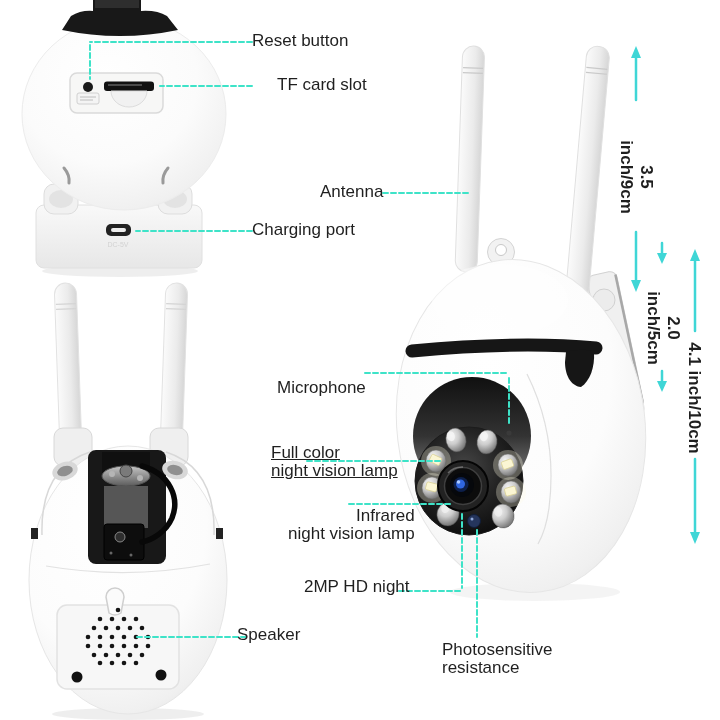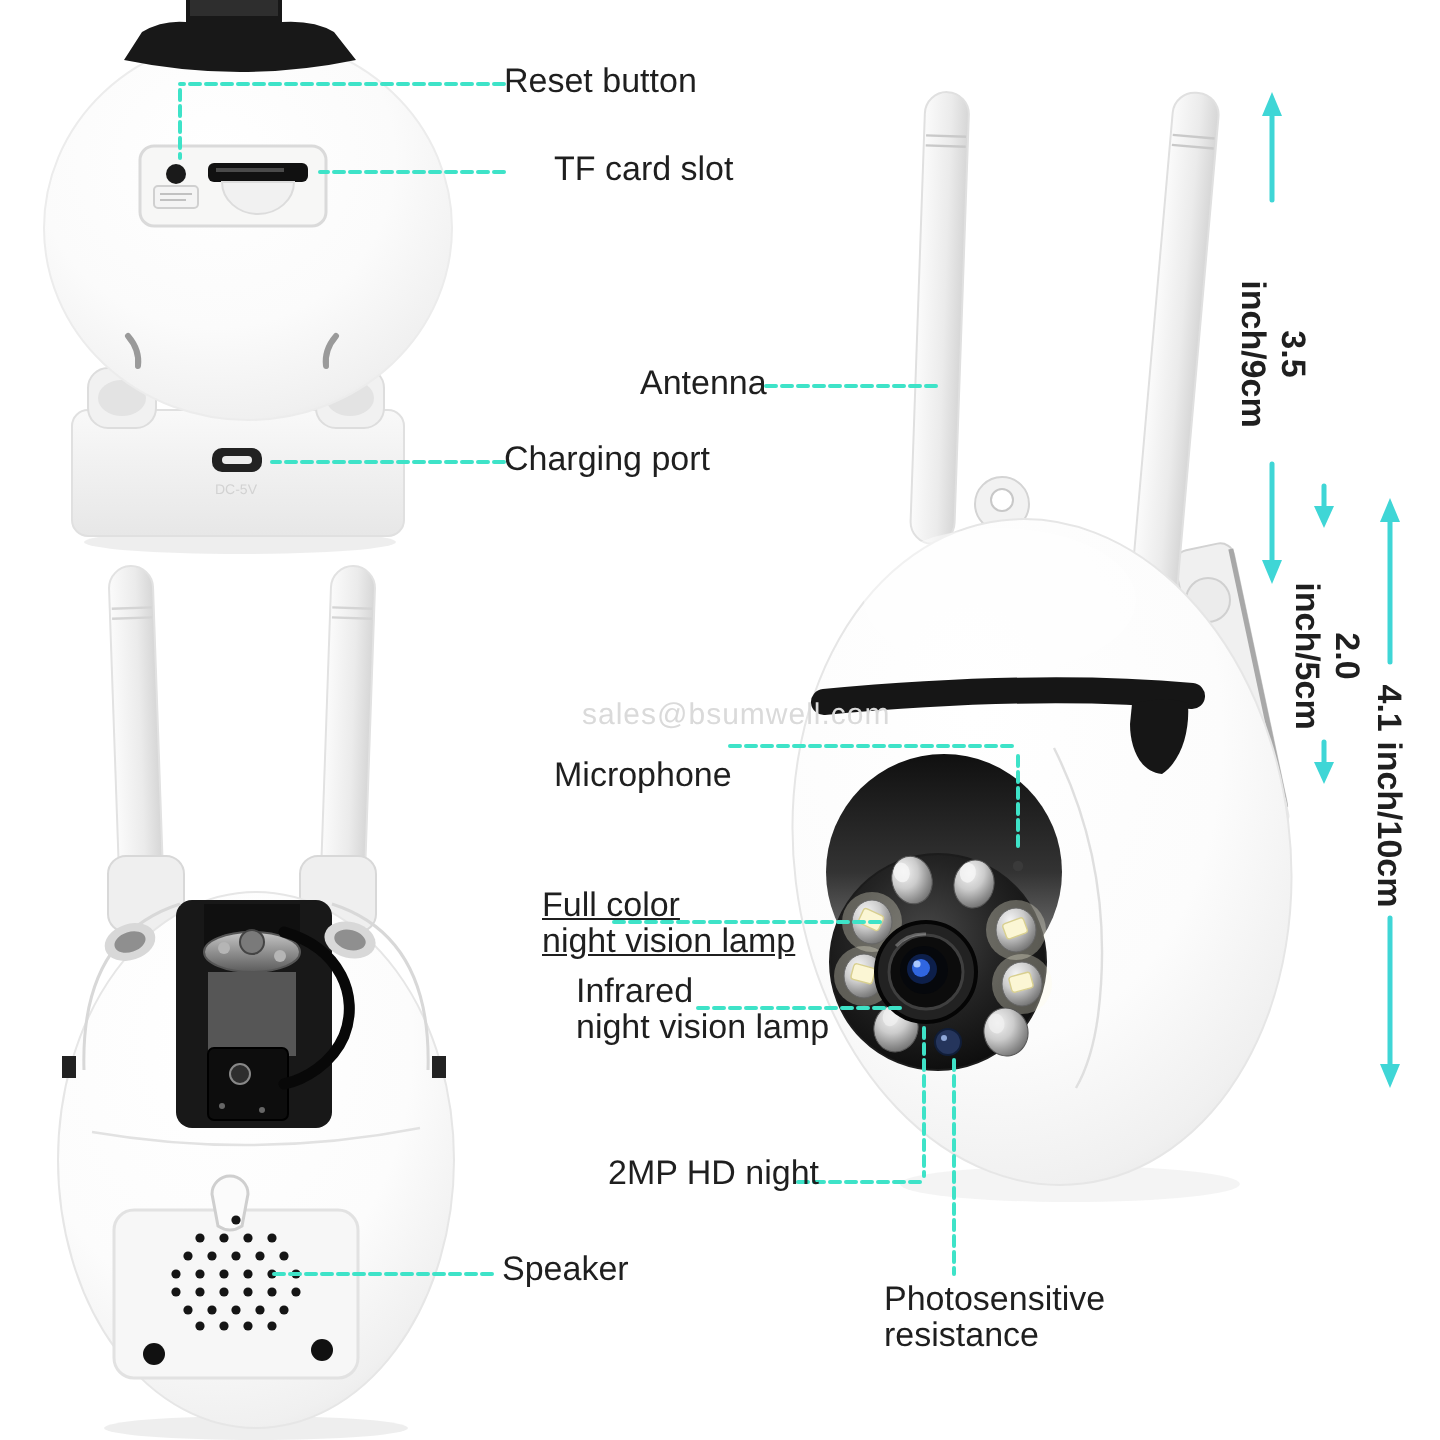--- a/index.html
+++ b/index.html
@@ -304,33 +304,32 @@
     </g>
     <g>
       <polygon class="arrowhead" points="690,261 700,261 695,249"></polygon>
       <path class="arrowline" d="M695,260 V331"></path>
       <path class="arrowline" d="M695,459 V533"></path>
       <polygon class="arrowhead" points="690,532 700,532 695,544"></polygon>
     </g>
   </g>
 </svg>
 
-<div class="wm">sales@bsumwell.com</div>
 
 <div class="lbl" style="left:252px;top:32px;">Reset button</div>
 <div class="lbl" style="left:252px;top:76px;margin-left:25px;">TF card slot</div>
 <div class="lbl" style="left:320px;top:183px;">Antenna</div>
 <div class="lbl" style="left:252px;top:221px;text-align:right;">Charging port</div>
 <div class="lbl" style="left:277px;top:363px;margin-top:16px;">Microphone</div>
 <div class="lbl" style="left:271px;top:444px;text-decoration:underline;">Full color
 night vision lamp</div>
-<div class="lbl" style="left:288px;top:487px;">Infrared
+<div class="lbl" style="left:288px;top:507px;text-align:right;">Infrared
 night vision lamp</div>
 <div class="lbl" style="left:304px;top:578px;">2MP HD night</div>
-<div class="lbl" style="left:251px;top:626px;">Speaker</div>
+<div class="lbl" style="left:237px;top:626px;">Speaker</div>
 <div class="lbl" style="left:442px;top:641px;">Photosensitive
 resistance</div>
 
 <div class="dim" style="left:586px;top:157px;width:100px;">3.5 inch/9cm</div>
 <div class="dim" style="left:613px;top:308px;width:100px;">2.0 inch/5cm</div>
 <div class="dim" style="left:638px;top:388px;width:112px;">4.1 inch/10cm</div>
 
 </div>
 
 </body></html>

